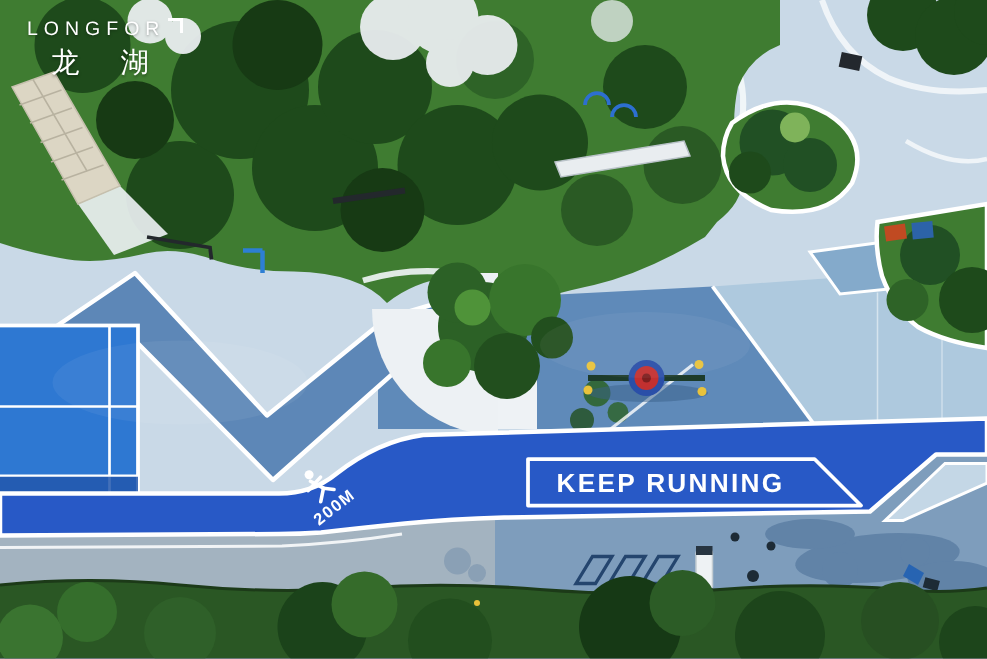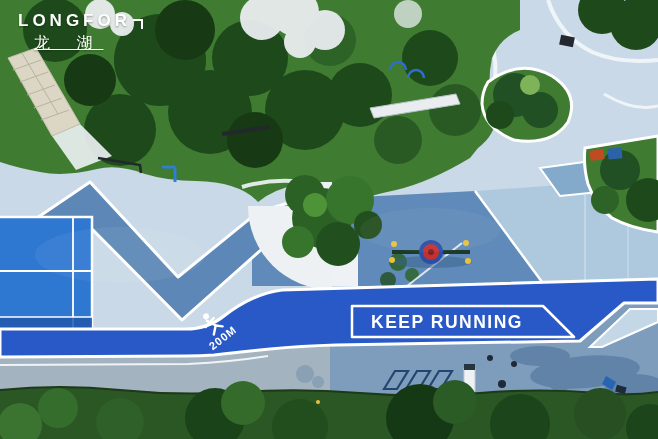--- a/index.html
+++ b/index.html
@@ -8,25 +8,25 @@
   .stage svg{position:absolute;inset:0;display:block;}
   
   .f-plaza{fill:var(--c-plaza)} .f-band{fill:var(--c-band)}
   .f-slate{fill:var(--c-slate)} .f-lightzone{fill:var(--c-lightzone)}
   .f-track{fill:var(--c-track)} .f-court{fill:var(--c-court)}
   .f-pave-left{fill:var(--c-pave-left)} .f-pave-right{fill:var(--c-pave-right)}
   .f-grass-dark{fill:var(--c-grass-dark)} .f-grass-mid{fill:var(--c-grass-mid)}
   .f-canopy-dark{fill:var(--c-canopy-dark)} .f-blossom{fill:var(--c-blossom)}
   .logo{position:absolute;left:18px;top:12px;color:#fff;z-index:5;
         text-shadow:0 1px 2px rgba(0,0,0,.35);}
-  .logo-row{display:flex;align-items:flex-end;font-weight:bold;
-            font-size:17px;letter-spacing:4px;line-height:1;}
+  .logo-row{display:flex;align-items:flex-start;font-weight:normal;
+            font-size:13px;letter-spacing:4px;line-height:1;}
   .logo-corner{width:8px;height:8px;border-top:2.5px solid #fff;
                border-right:2.5px solid #fff;margin-left:2px;margin-top:0;}
-  .logo-cn{font-size:16px;letter-spacing:11px;margin-top:4px;padding-left:16px;text-decoration:underline;}
+  .logo-cn{font-size:19px;letter-spacing:11px;margin-top:4px;padding-left:16px;}
   .svg-text{font-family:"Liberation Sans",sans-serif;font-weight:bold;fill:#fff;}
 </style>
 </head>
 <body>
 
 <div class="stage">
 
 <svg width="658" height="439" viewBox="0 0 658 439">
 
   <rect x="0" y="0" width="658" height="439" class="f-plaza"></rect>

